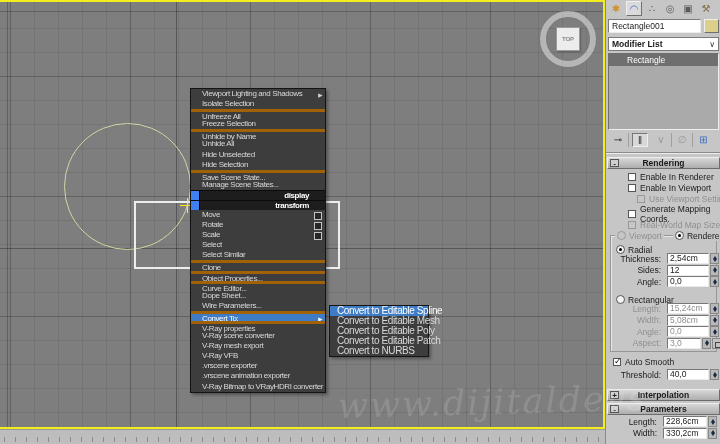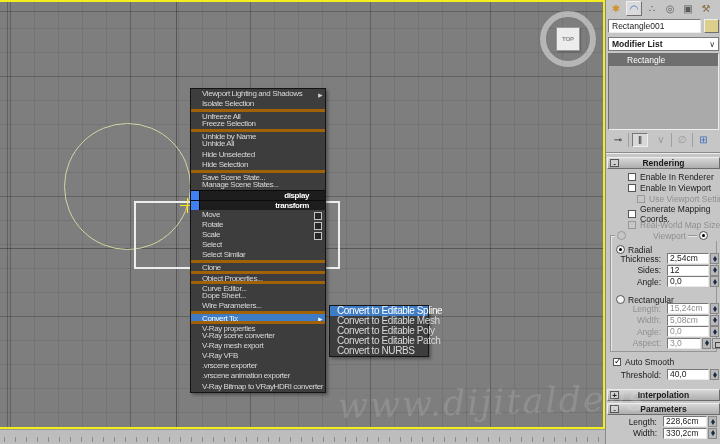--- a/index.html
+++ b/index.html
@@ -109,21 +109,21 @@
   .cb.gap { margin-top:4px; }
   .cb.indent { margin-left:9px; }
   .cbbox { width:8px; height:8px; background:#fff; border:1px solid #555; margin-right:4px; position:relative; flex:none; }
   .cb.checked .cbbox::after { content:"\2713"; position:absolute; left:0px; top:-2.5px; font-size:9px; color:#111; }
   .cb.dis { color:#8f8f8f; }
   .cb.dis .cbbox { background:#c6c6c6; border-color:#999; }
 
   .grpframe { position:absolute; left:4px; top:235px; width:107px; height:117px;
     border:1px solid #969696; box-shadow:1px 1px 0 #e8e8e8 inset; }
   .vr-row { position:absolute; left:9px; top:230px; display:flex; gap:9px; z-index:2; }
-  .vr-row .rd { background:#c6c6c6; padding:0 2px;gap:24px; }
+  .vr-row .rd { background:#c6c6c6; padding:0 2px; }
   .rd { display:flex; align-items:center; height:11px; cursor:default; }
   .rdc { width:9px; height:9px; border-radius:50%; background:#f1f1f1; border:1px solid #555;
     margin-right:3px; position:relative; flex:none; }
   .rd.sel .rdc::after { content:""; position:absolute; left:2px; top:2px; width:3px; height:3px;
     border-radius:50%; background:#000; }
   .rd.dis { color:#8f8f8f; }
   .rd.dis .rdc { border-color:#9a9a9a; background:#c6c6c6; }
   .rd-radial { position:absolute; left:10px; top:244px; }
   .rd-rect { position:absolute; left:10px; top:294px; }
 

